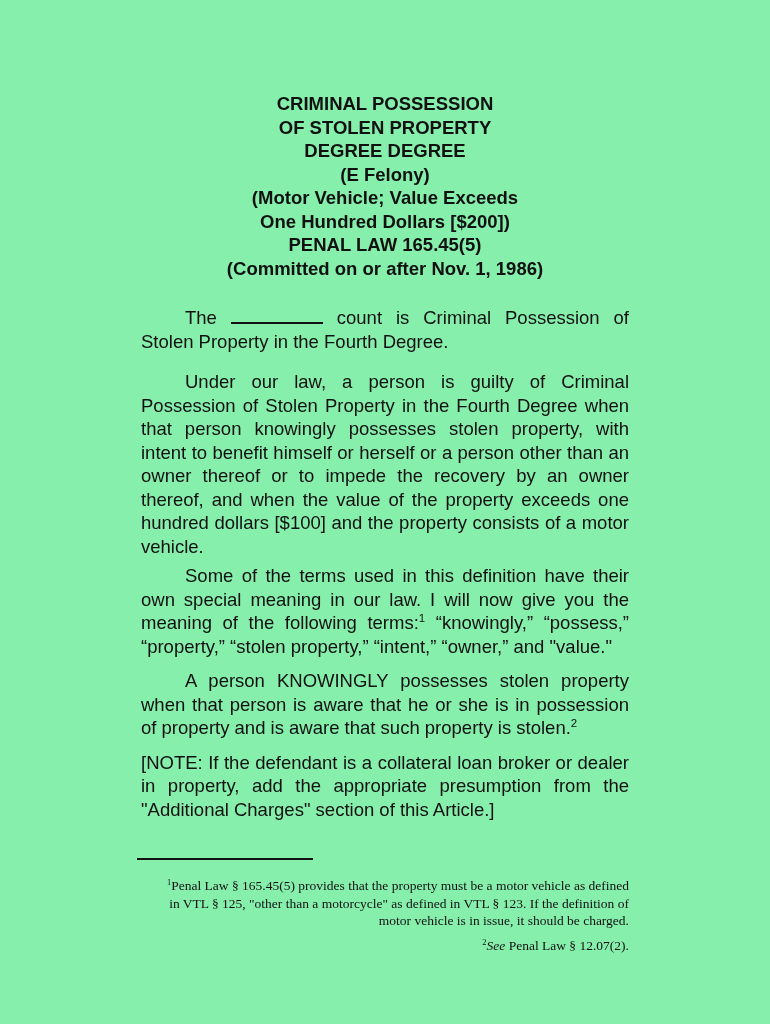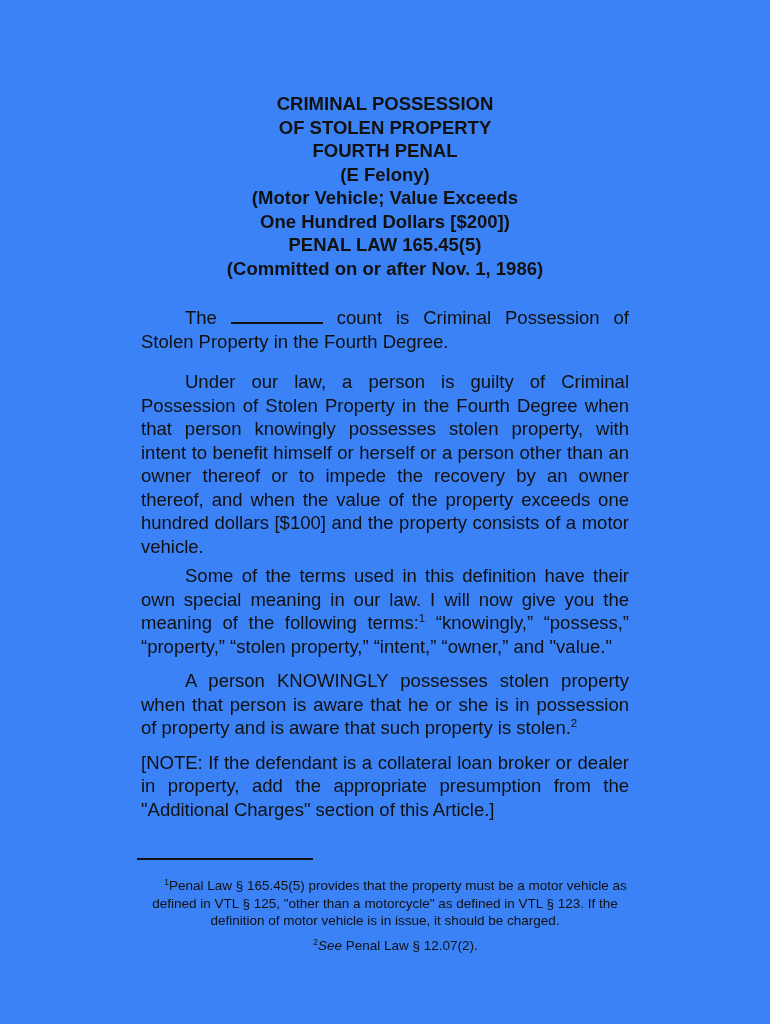--- a/index.html
+++ b/index.html
@@ -1,20 +1,20 @@
 <!DOCTYPE html>
 <html><head>
 <meta charset="utf-8">
 <style>
   html, body { margin: 0; padding: 0; background: #ffffff; }
   .page {
     position: relative;
     width: 770px;
     height: 1024px;
-    background: #3b82f6;
+    background: #86efac;
     font-family: "Liberation Sans", sans-serif;
     color: #111111;
     overflow: hidden;
   }
   .content {
     position: absolute;
     left: 137px;
     top: 0;
     width: 496px;
   }
@@ -51,36 +51,37 @@
   }
   .separator {
     margin-top: 37px;
     width: 176px;
     height: 2px;
     background: #111111;
   }
   .footnote {
     font-size: 13.5px;
     line-height: 17.5px;
-    text-align: center;
+    text-align: right;
     text-indent: 21px;
+    font-family: Liberation Serif, serif;
   }
   .fn1 { margin-top: 17px; }
   .fn2 { margin-top: 7px; }
 </style>
 </head>
 <body>
 
 <div class="page">
   <div class="content">
 
     <div class="title">
       <div>CRIMINAL POSSESSION</div>
       <div>OF STOLEN PROPERTY</div>
-      <div>FOURTH PENAL</div>
+      <div>DEGREE DEGREE</div>
       <div>(E Felony)</div>
       <div>(Motor Vehicle; Value Exceeds</div>
       <div>One Hundred Dollars [$200])</div>
       <div>PENAL LAW 165.45(5)</div>
       <div>(Committed on or after Nov. 1, 1986)</div>
     </div>
 
     <p class="p1">
       <span>The</span>
       <span class="blank"></span>

